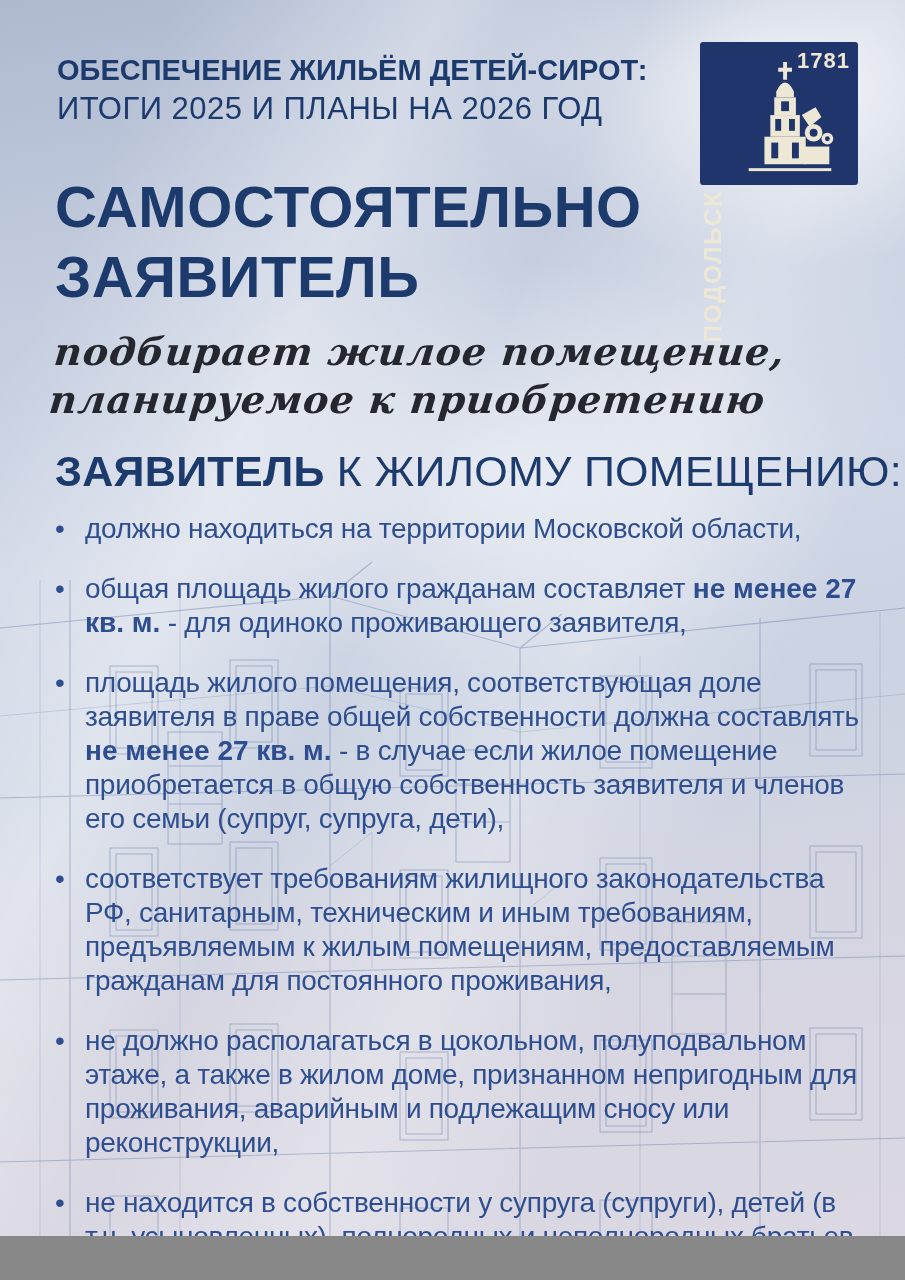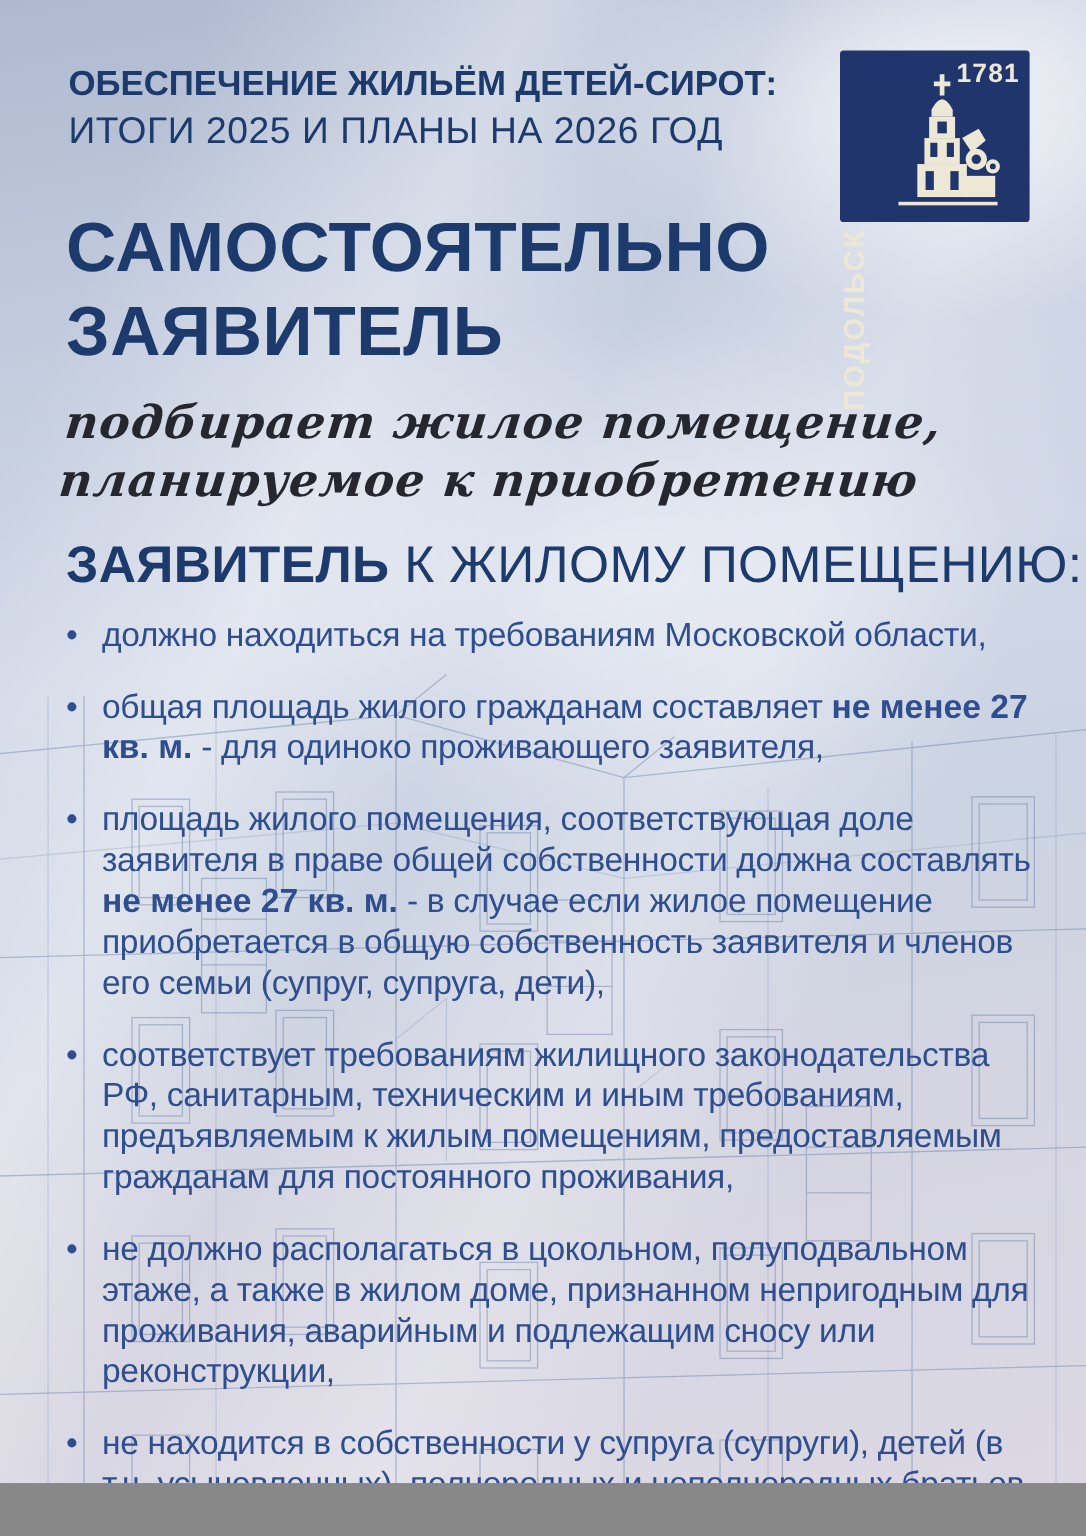--- a/index.html
+++ b/index.html
@@ -163,21 +163,21 @@
     <div>планируемое к приобретению</div>
   </div>
 
   <div class="section-heading">
     <span class="bold">ЗАЯВИТЕЛЬ</span><span class="light"> К ЖИЛОМУ ПОМЕЩЕНИЮ:</span>
   </div>
 
   <ul class="requirements">
       <li>
         <span class="dot"></span>
-        <span class="req-text"><span>должно находиться на требованиям Московской области,</span></span>
+        <span class="req-text"><span>должно находиться на территории Московской области,</span></span>
       </li>
       <li>
         <span class="dot"></span>
         <span class="req-text"><span>общая площадь жилого гражданам составляет </span><span class="b">не менее 27 кв. м.</span><span> - для одиноко проживающего заявителя,</span></span>
       </li>
       <li>
         <span class="dot"></span>
         <span class="req-text"><span>площадь жилого помещения, соответствующая доле заявителя в праве общей собственности должна составлять </span><span class="b">не менее 27 кв. м.</span><span> - в случае если жилое помещение приобретается в общую собственность заявителя и членов его семьи (супруг, супруга, дети),</span></span>
       </li>
       <li>

